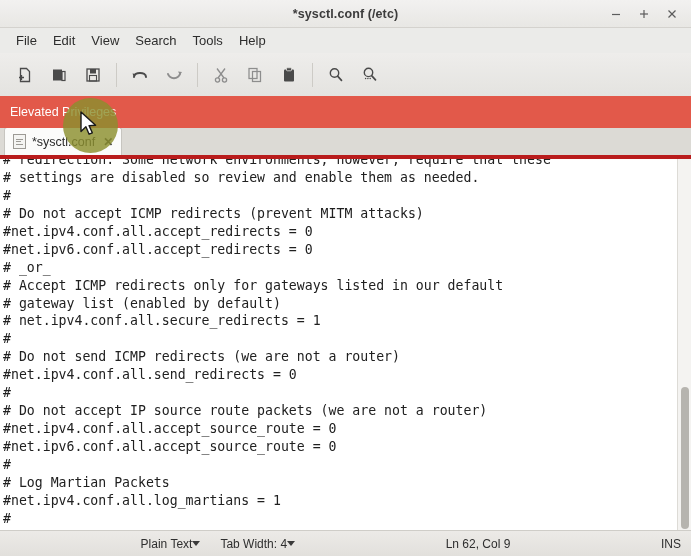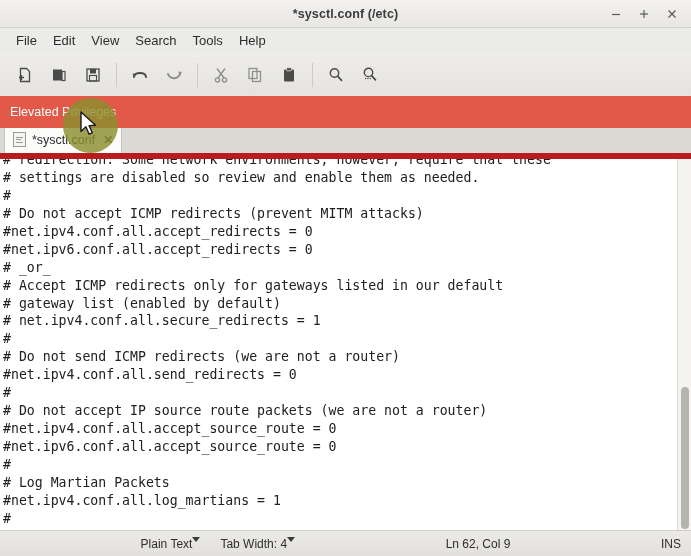--- a/index.html
+++ b/index.html
@@ -112,21 +112,21 @@
   .privbar span {
     color: #ffffff; font-size: 12.5px;
   }
 
   
   .tabstrip {
     height: 31px;
     background: #dcdad5;
     display: flex; align-items: flex-end;
     padding-left: 4px;
-    border-bottom: 6px solid #b91c1c;
+    border-bottom: 4px solid #b91c1c;
     flex: 0 0 auto;
   }
   .tab {
     height: 28px;
     background: #fbfbfa;
     border: 1px solid #c7c5c0;
     border-bottom: none;
     border-radius: 3px 3px 0 0;
     display: flex; align-items: center;
     gap: 6px; padding: 0 8px;
@@ -195,21 +195,21 @@
   .statusbar {
     height: 26px;
     background: linear-gradient(to bottom, #eceae7 0%, #e2e0dc 100%);
     border-top: 1px solid #cfcdc8;
     display: flex; align-items: center;
     flex: 0 0 auto;
     font-size: 12px; color: #2f2f2f;
   }
   .sb-spacer { flex: 1 1 auto; }
   .sb-item {
-    display: flex; align-items: flex-start; gap: 0;
+    display: flex; align-items: center; gap: 0;
     padding: 0 10px; cursor: default;
   }
   .sb-static { padding: 0 10px; cursor: default; }
   .caret-down {
     width: 0; height: 0;
     border-left: 4px solid transparent;
     border-right: 4px solid transparent;
     border-top: 5px solid #3a3a3a;
     display: inline-block;
   }

